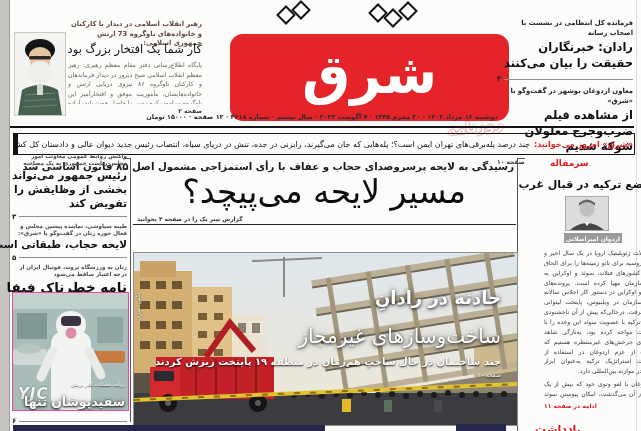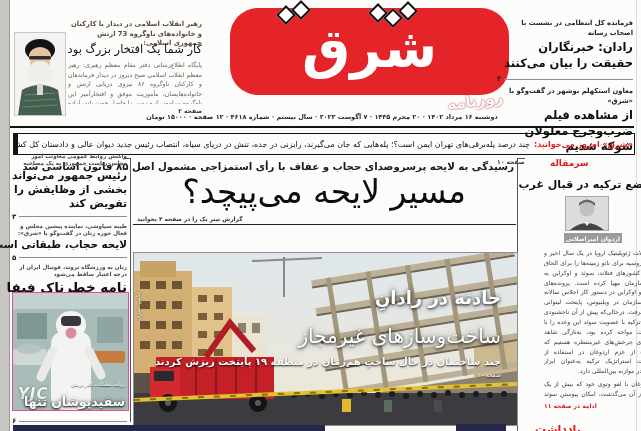--- a/index.html
+++ b/index.html
@@ -5,21 +5,21 @@
   html,body{margin:0;padding:0;background:#fff;}
   .canvas{position:relative;width:641px;height:431px;background:#fcfcfb;overflow:hidden;
           direction:rtl;font-family:"DejaVu Sans","Liberation Sans",sans-serif;color:#1a1a1a;}
   .abs{position:absolute;}
 
   
   .edge-strip{left:0;top:0;width:9px;height:431px;background:#c6c5c2;border-right:1px solid #9b9a97;}
   .edge-right{left:636px;top:0;width:1px;height:431px;background:#dddcda;}
 
   
-  .logo-box{left:230px;top:8px;width:279px;height:87px;background:#e5242a;border-radius:28px;}
+  .logo-box{left:230px;top:34px;width:279px;height:87px;background:#e5242a;border-radius:13px;}
   .logo-word{position:absolute;inset:0;display:flex;align-items:center;justify-content:center;
              font-size:54px;font-weight:bold;color:#fff;padding-bottom:6px;}
   .logo-type{position:absolute;right:6px;bottom:-15px;color:#fff;font-size:15px;font-weight:bold;
              transform:rotate(-8deg);text-shadow:0 0 2px #a01015;}
   .dot{width:10px;height:10px;background:#fff;border:2px solid #141414;transform:rotate(45deg);}
 
   
   .leader-photo{left:14px;top:32px;width:50px;height:82px;border:1px solid #c9c9c4;}
   .leader-kicker{left:68px;top:20px;width:134px;font-size:6.8px;font-weight:bold;color:#5d4a40;
                  line-height:1.4;text-align:right;}
@@ -140,21 +140,21 @@
   <div class="abs tr">
     <div>
       <div class="kicker">فرمانده کل انتظامی در نشست با اصحاب رسانه</div>
       <div class="headline">رادان: خبرنگاران حقیقت را بیان می‌کنند</div>
       <div class="pagerule">
         <span class="num">۳</span>
         <span class="line"></span>
       </div>
     </div>
     <div>
-      <div class="kicker">معاون استکهلم بوشهر در گفت‌وگو با «شرق»</div>
+      <div class="kicker">معاون اردوغان بوشهر در گفت‌وگو با «شرق»</div>
       <div class="headline">از مشاهده فیلم ضرب‌وجرح معلولان شوکه شدیم</div>
       <div class="pageref">صفحه ۱۰</div>
     </div>
   </div>
 
   <div class="abs dateline">دوشنبه ۱۶ مرداد ۱۴۰۲ · ۲۰ محرم ۱۴۴۵ · ۷ آگوست ۲۰۲۳ · سال بیستم · شماره ۴۶۱۸ · ۱۲ صفحه · ۱۵۰۰۰ تومان</div>
   <div class="abs rule-top"></div>
 
   <div class="abs today">
     <span class="today-lead">در «شرق» امروز می‌خوانید:</span>

